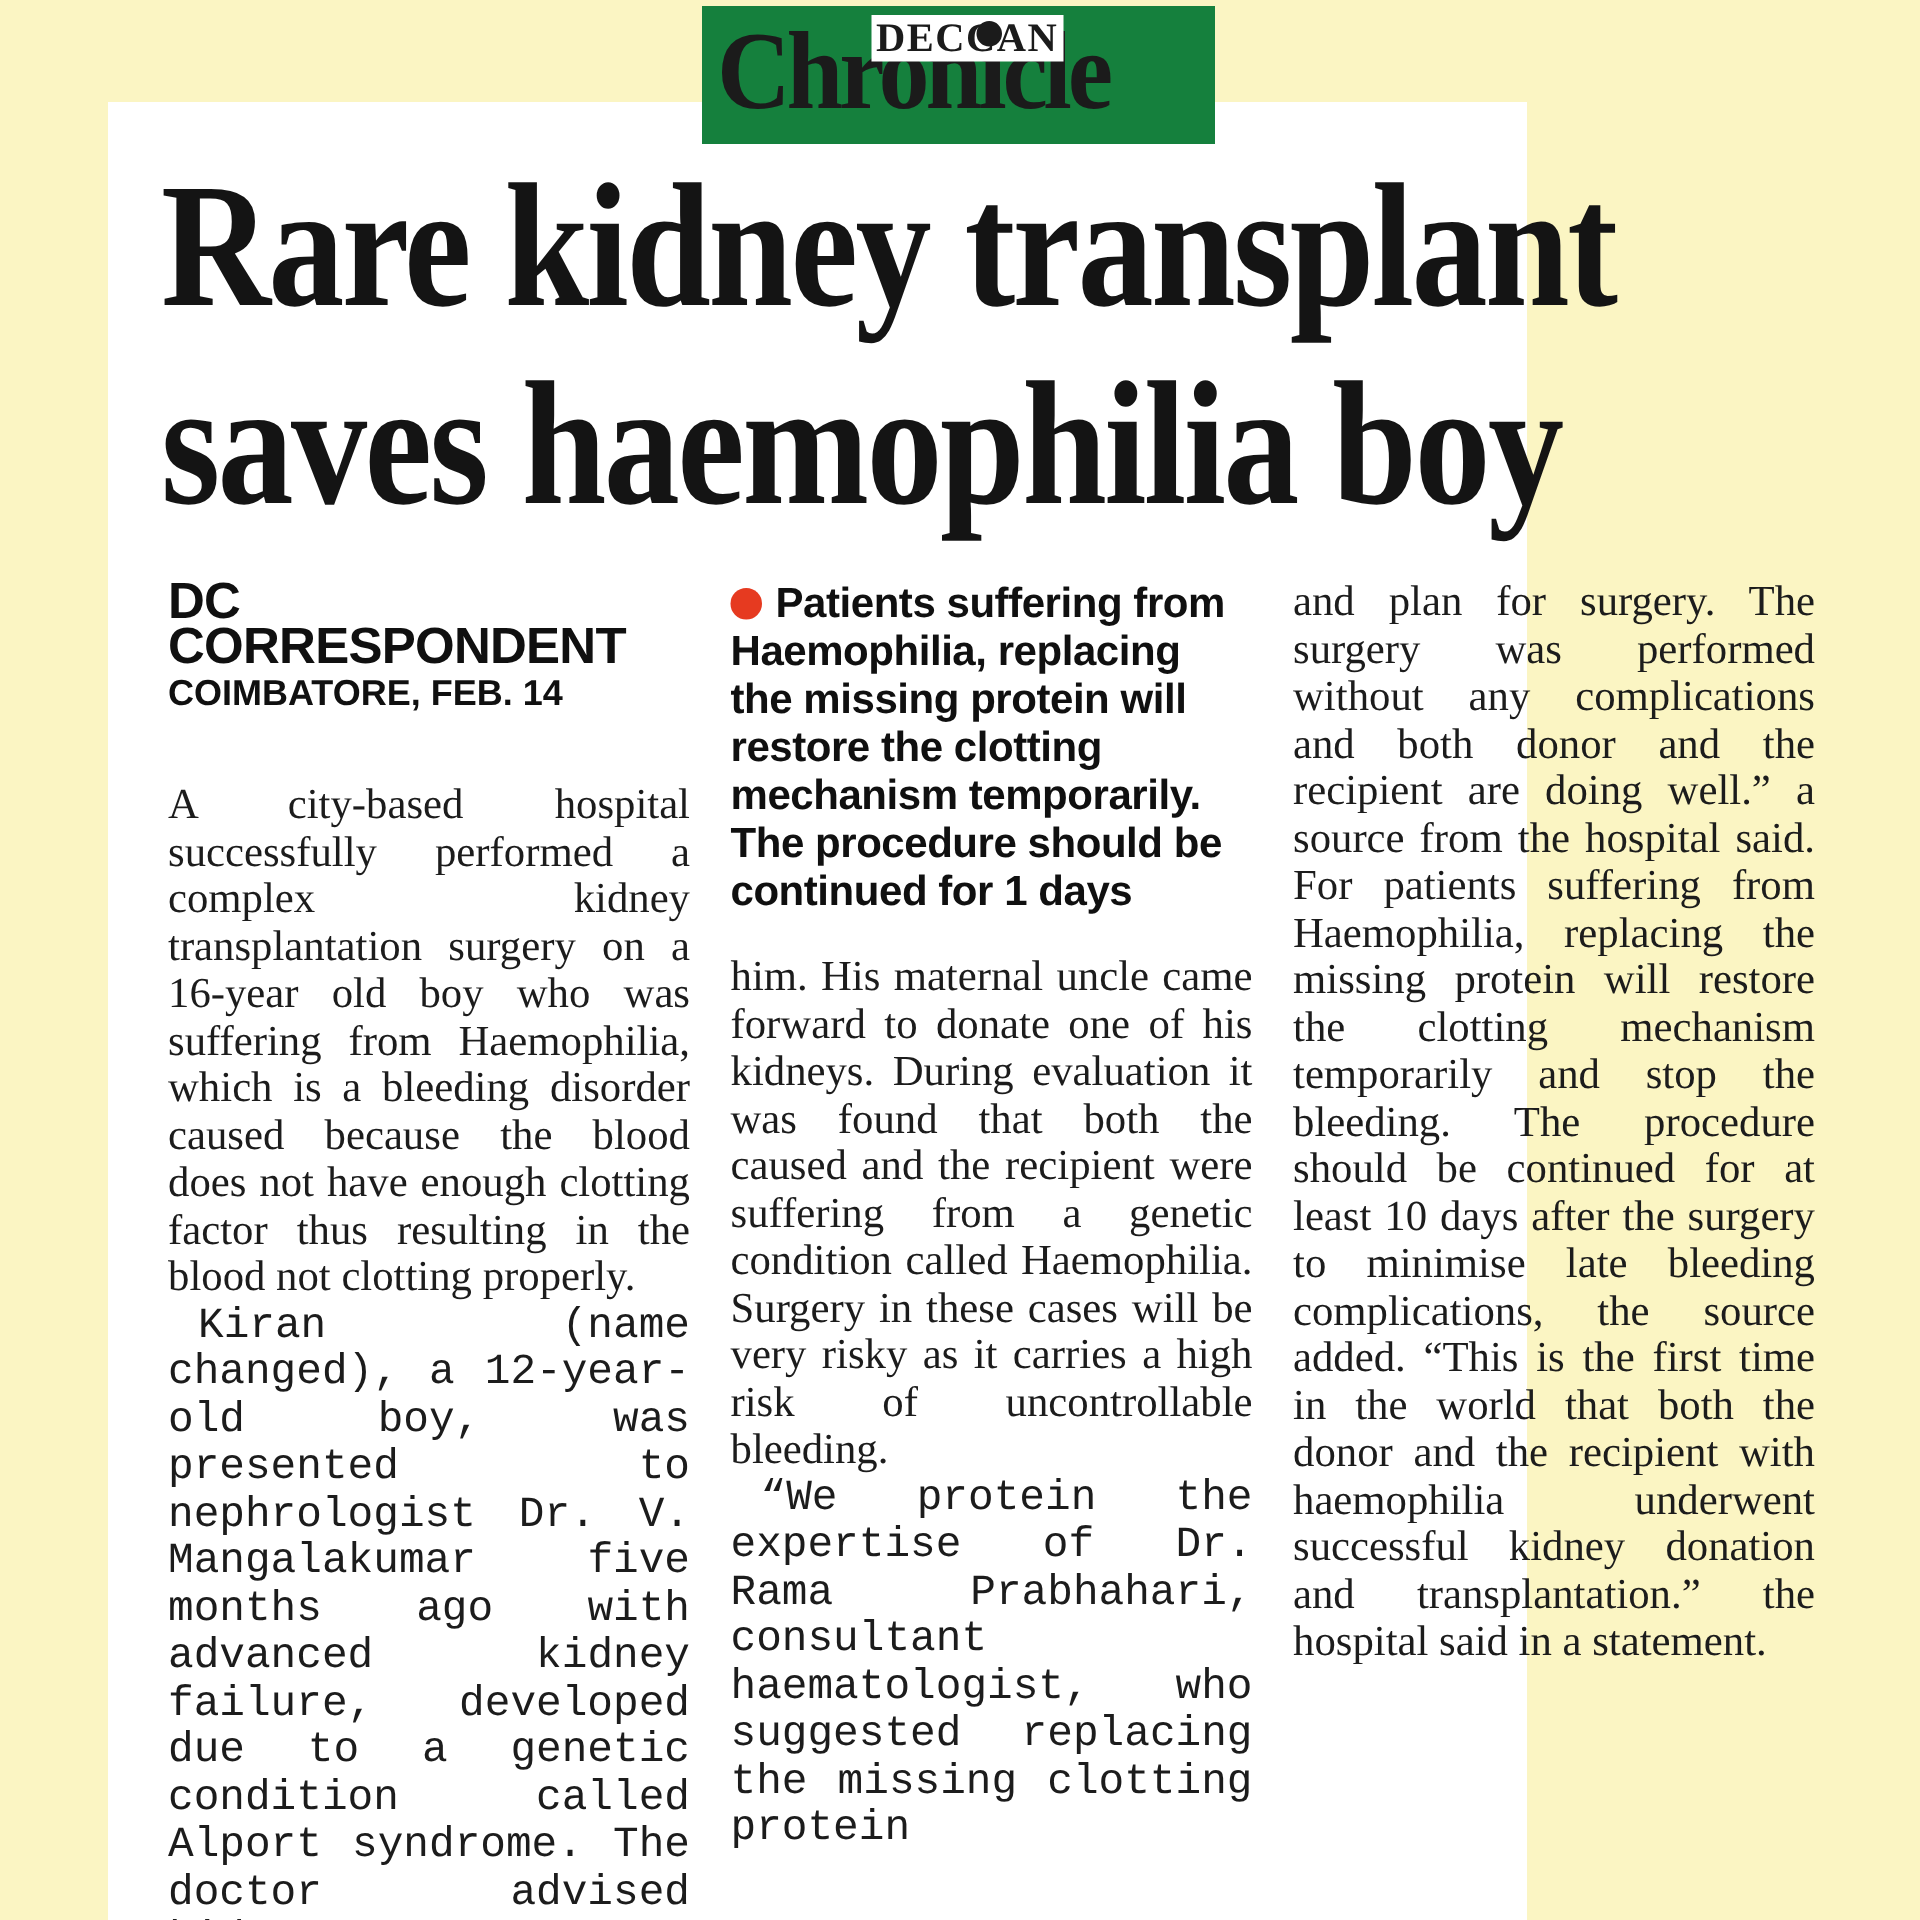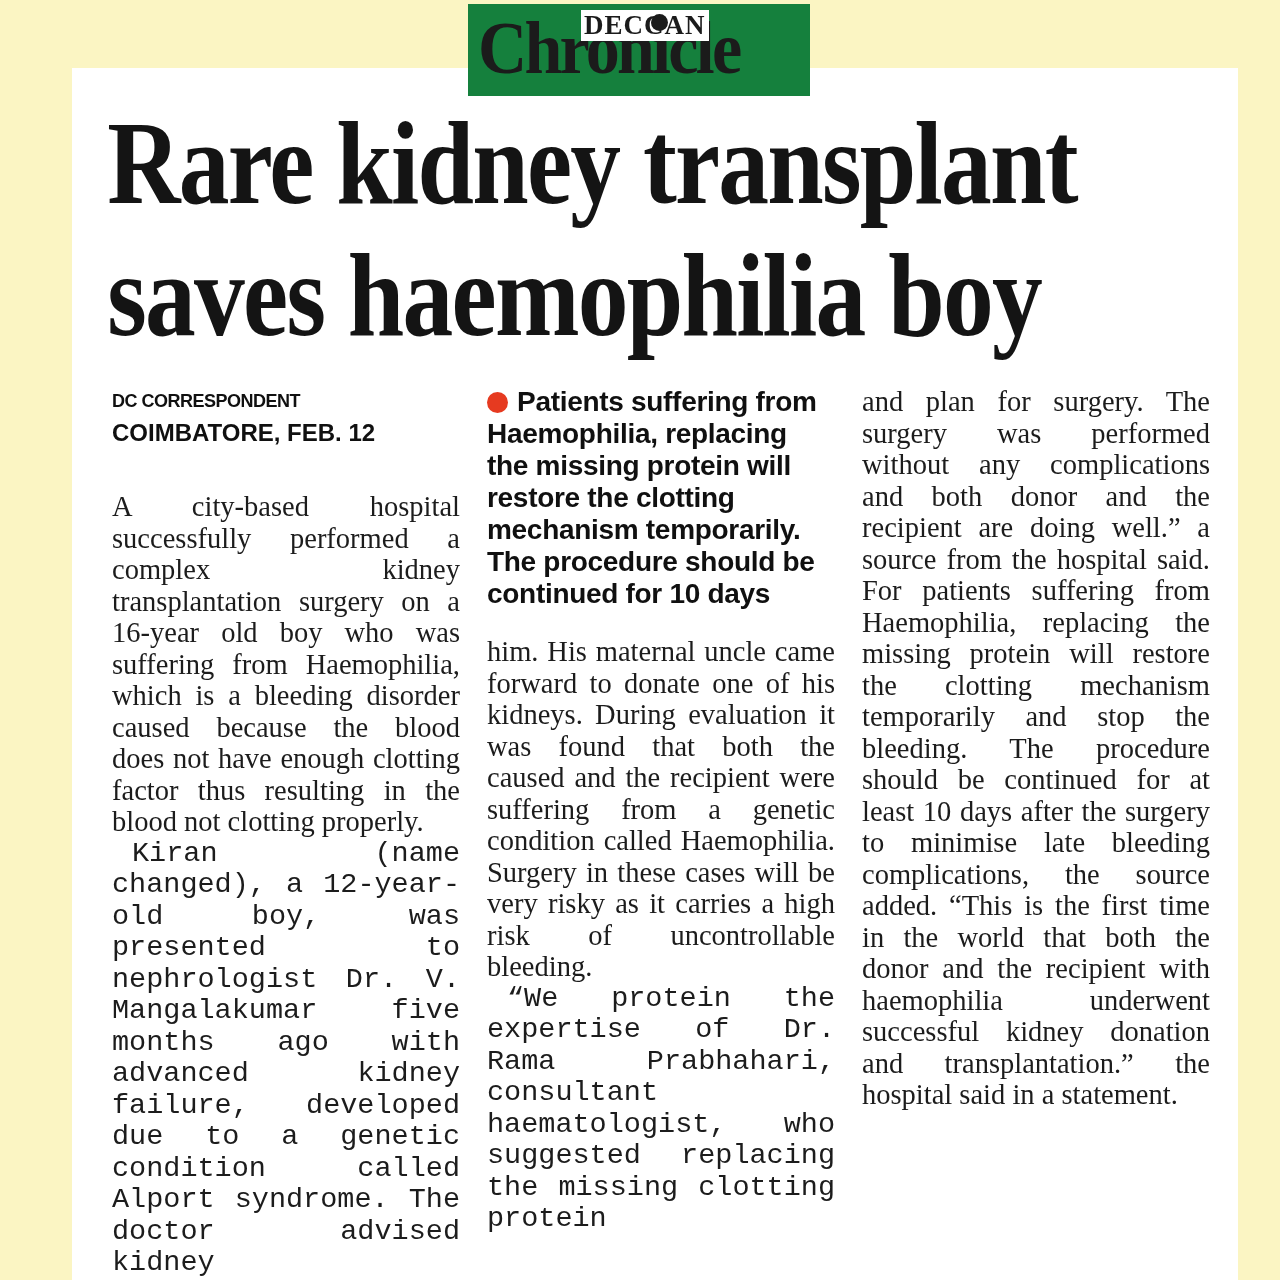--- a/index.html
+++ b/index.html
@@ -10,21 +10,21 @@
   }
   .page {
     position: relative;
     width: 1280px; height: 1280px;
     background: #FBF5C3;
     overflow: hidden;
   }
   .sheet {
     position: absolute;
     left: 72px; top: 68px;
-    width: 1166px; height: 1212px;
+    width: 946px; height: 1212px;
     background: #FFFFFF;
   }
   
   .logo-box {
     position: absolute;
     left: 468px; top: 4px;
     width: 342px; height: 92px;
     background: #15803d;
   }
   .logo-chronicle {
@@ -90,21 +90,21 @@
   }
   .col p { margin: 0; }
   .col p.indent { text-indent: 20px; font-family: Liberation Mono, monospace; }
   .byline {
     font-family: "Liberation Sans", sans-serif;
     font-weight: 700;
     color: #101010;
     text-align: left;
     margin-bottom: 44px;
   }
-  .byline-author   { font-size: 18px; line-height: 30px; letter-spacing: -0.5px; }
+  .byline-author   { font-size: 34px; line-height: 30px; letter-spacing: -0.5px; }
   .byline-dateline { font-size: 24px; line-height: 28px; margin-top: 3px; }
   .lead {
     font-family: "Liberation Sans", sans-serif;
     font-weight: 700;
     font-size: 28px;
     line-height: 32px;
     letter-spacing: -0.3px;
     color: #101010;
     text-align: left;
     margin-bottom: 26px;
@@ -128,29 +128,29 @@
     <h1 class="headline">
       <span class="hl">Rare kidney transplant</span>
       <span class="hl">saves haemophilia boy</span>
     </h1>
 
     <div class="columns">
 
       <div class="col">
         <div class="byline">
           <div class="byline-author">DC CORRESPONDENT</div>
-          <div class="byline-dateline">COIMBATORE, FEB. 12</div>
+          <div class="byline-dateline">COIMBATORE, FEB. 14</div>
         </div>
         <p>A city-based hospital successfully performed a complex kidney transplantation surgery on a 16-year old boy who was suffering from Haemophilia, which is a bleeding disorder caused because the blood does not have enough clotting factor thus resulting in the blood not clotting properly.</p>
         <p class="indent">Kiran (name changed), a 12-year-old boy, was presented to nephrologist Dr. V. Mangalakumar five months ago with advanced kidney failure, developed due to a genetic condition called Alport syndrome. The doctor advised kidney transplantation for</p>
       </div>
 
       <div class="col">
         <div class="lead">
-          <span class="bullet" style="background: rgb(230, 58, 32);"></span><span>Patients suffering from Haemophilia, replacing the missing protein will restore the clotting mechanism temporarily. The procedure should be continued for 10 days</span>
+          <span class="bullet" style="background: rgb(230, 58, 32);"></span><span>Patients suffering from Haemophilia, replacing the missing protein will restore the clotting mechanism temporarily. The procedure should be continued for 1 days</span>
         </div>
         <p>him. His maternal uncle came forward to donate one of his kidneys. During evaluation it was found that both the caused and the recipient were suffering from a genetic condition called Haemophilia. Surgery in these cases will be very risky as it carries a high risk of uncontrollable bleeding.</p>
         <p class="indent">“We protein the expertise of Dr. Rama Prabhahari, consultant haematologist, who suggested replacing the missing clotting protein</p>
       </div>
 
       <div class="col">
         <p>and plan for surgery. The surgery was performed without any complications and both donor and the recipient are doing well.” a source from the hospital said. For patients suffering from Haemophilia, replacing the missing protein will restore the clotting mechanism temporarily and stop the bleeding. The procedure should be continued for at least 10 days after the surgery to minimise late bleeding complications, the source added. “This is the first time in the world that both the donor and the recipient with haemophilia underwent successful kidney donation and transplantation.” the hospital said in a statement.</p>
       </div>
 
     </div>

